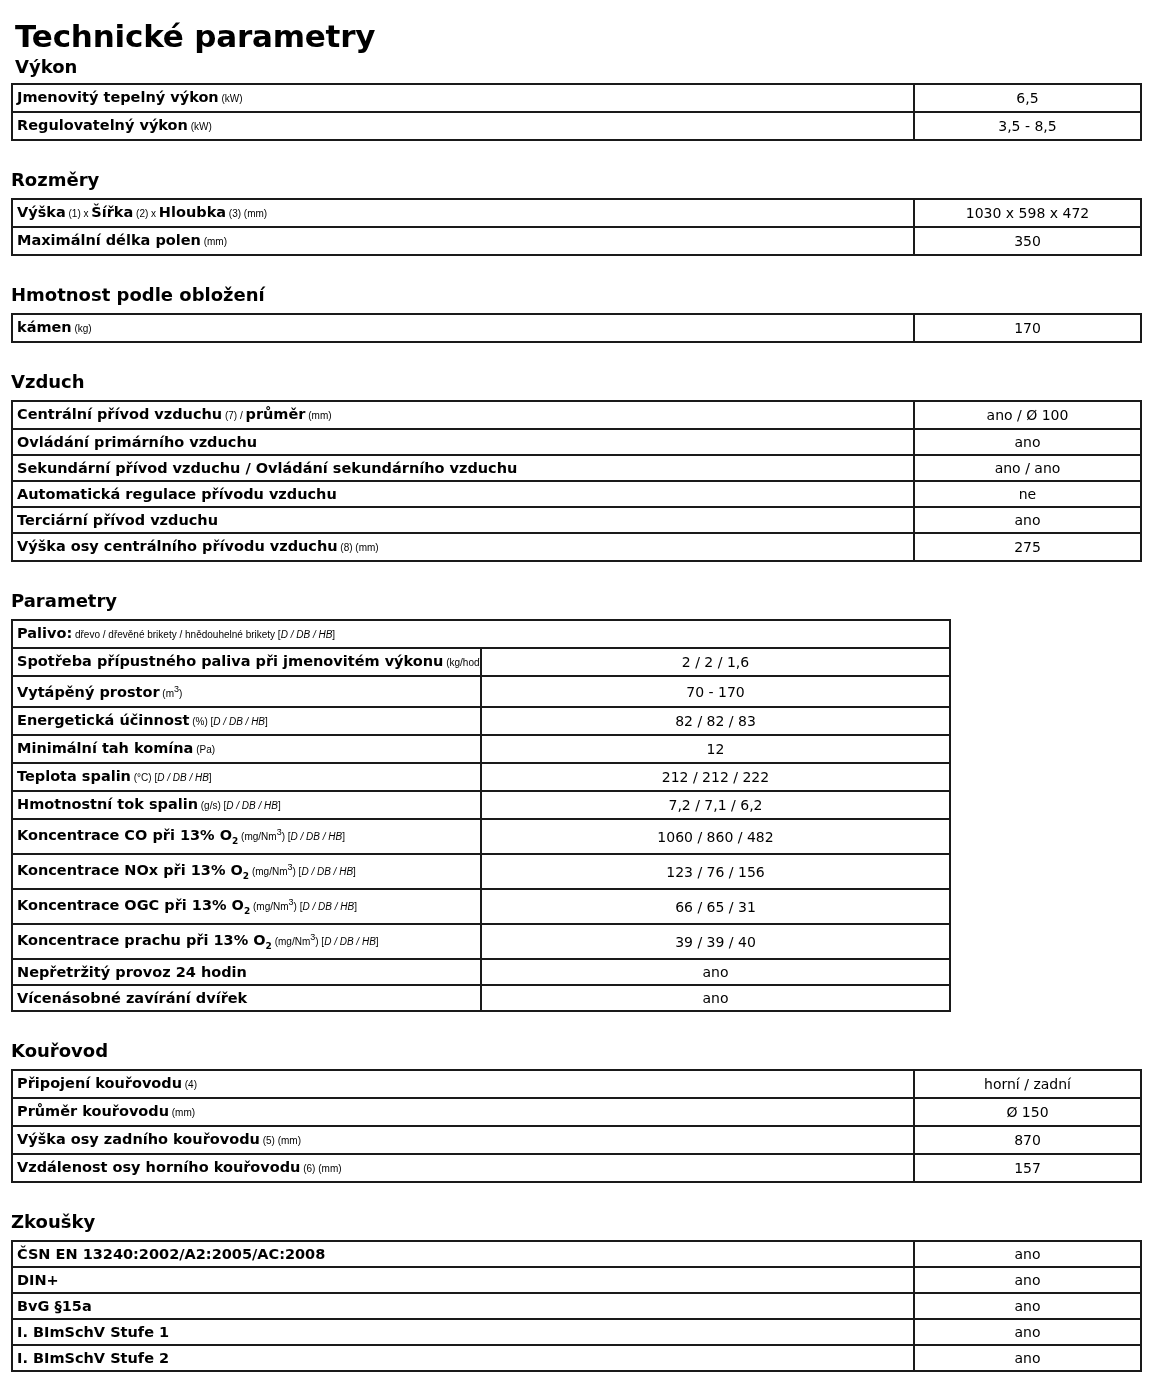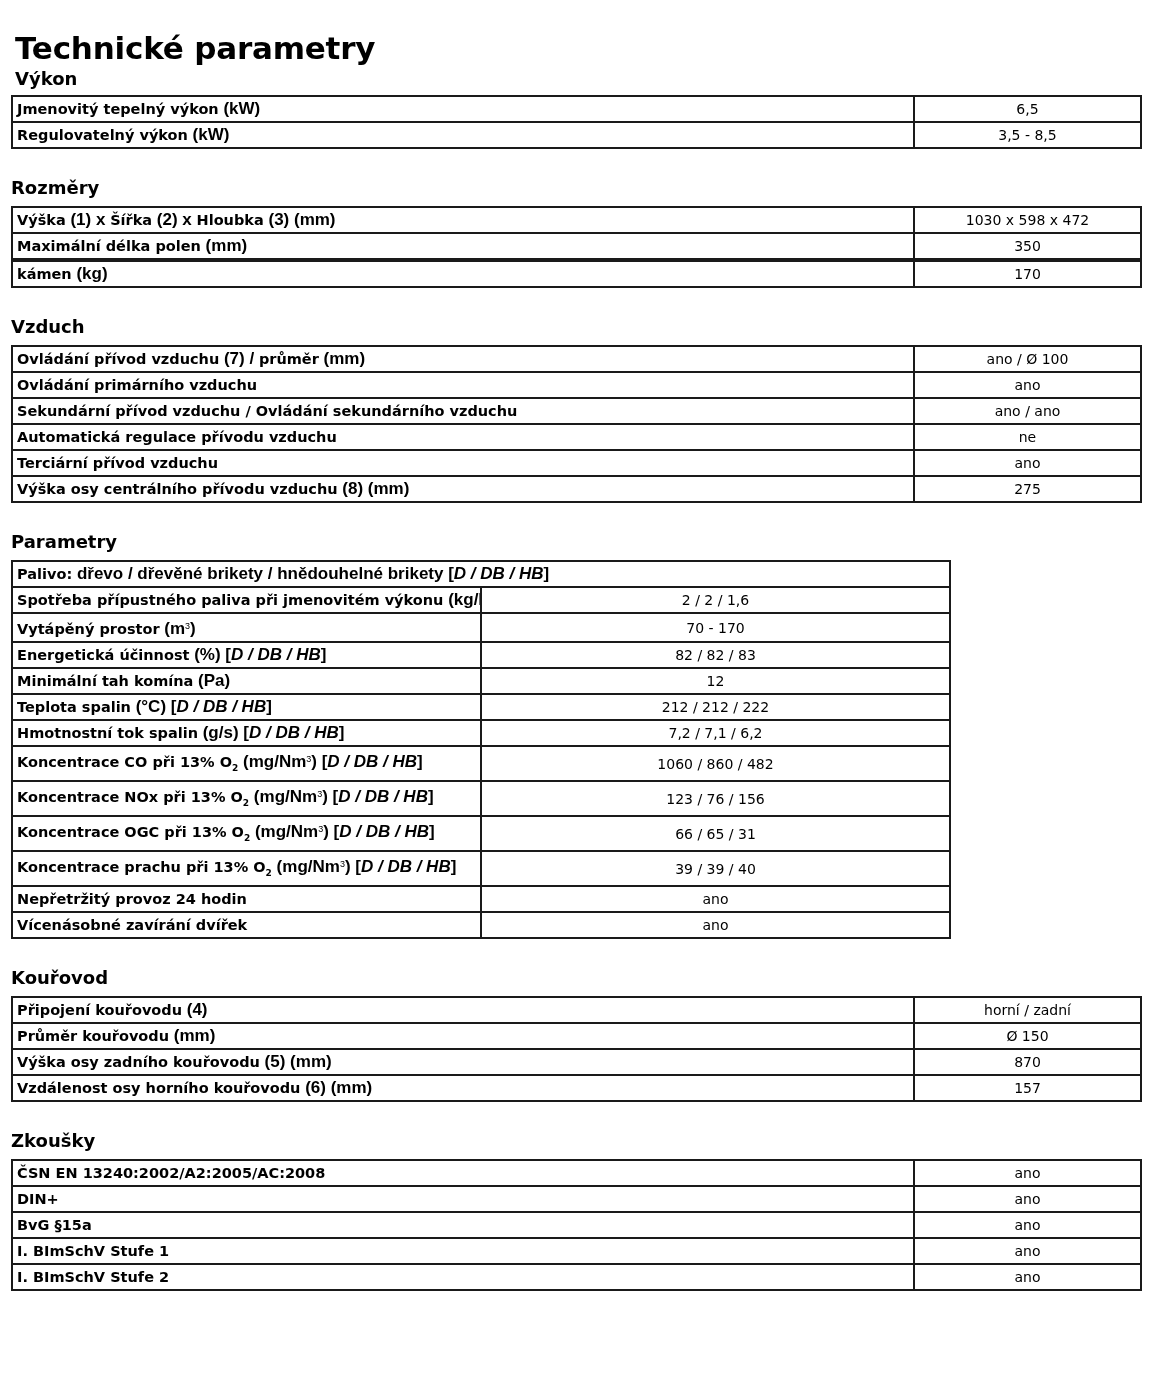--- a/index.html
+++ b/index.html
@@ -1,41 +1,41 @@
 <!DOCTYPE html>
 <html><head>
 <meta charset="utf-8">
 <style>
   html, body { margin: 0; padding: 0; background: #ffffff; }
   body {
     width: 1154px; height: 1376px; position: relative; overflow: hidden;
     font-family: "DejaVu Sans", sans-serif; color: #000;
   }
-  .page { position: absolute; left: 11px; top: 12px; width: 1126px; }
+  .page { position: absolute; left: 11px; top: 0; width: 1126px; }
   .page-title {
     font-family: "DejaVu Sans", sans-serif; font-weight: bold;
     font-size: 31px; line-height: 36px; margin: 18px 0 0 4px; letter-spacing: -0.2px;
   }
   .section-title {
     font-weight: bold; font-size: 18px; line-height: 22px; margin: 0;
   }
   .section { margin-bottom: 0; }
   .sec-first .section-title { margin: 2px 0 5px 4px; }
   .sec-rest .section-title { margin: 28px 0 7px 0; }
   table.spec {
     border-collapse: collapse; width: 940px; table-layout: fixed;
   }
   table.spec td {
     border: 2px solid #1a1a1a; height: 24px; padding: 0 4px;
     font-size: 14.5px; line-height: 24px; white-space: nowrap; overflow: hidden;
   }
   table.spec td.label { width: 892px; }
   table.spec td.value { text-align: center; width: 217px; }
   .seg-b { font-weight: bold; font-stretch: normal; }
-  .seg-n, .seg-i { font-family: "Liberation Sans", sans-serif; font-size: 17px; font-weight: bold; }
+  .seg-n, .seg-i { font-family: "Liberation Sans", sans-serif; font-size: 10px; }
   .seg-i { font-style: italic; }
   .seg-sup { font-family: "Liberation Sans", sans-serif; font-size: 9px; vertical-align: 5px; }
   .seg-sub { font-weight: bold; font-size: 9px; vertical-align: -4px; }
   table.spec td.value { font-family: "DejaVu Sans", sans-serif; font-size: 14px; }
 </style>
 </head>
 <body>
 
 <div class="page">
   <h1 class="page-title">Technické parametry</h1>
@@ -64,35 +64,36 @@
               <td class="value">1030 x 598 x 472</td>
             </tr>
             <tr>
               <td class="label"><span class="seg-b">Maximální délka polen</span><span class="seg-n"> (mm)</span></td>
               <td class="value">350</td>
             </tr>
           </tbody>
         </table>
       </div>
       <div class="section sec-rest">
+        <h2 class="section-title">Hmotnost podle obložení</h2>
         <table class="spec">
           <tbody>
             <tr>
               <td class="label"><span class="seg-b">kámen</span><span class="seg-n"> (kg)</span></td>
               <td class="value">170</td>
             </tr>
           </tbody>
         </table>
       </div>
       <div class="section sec-rest">
         <h2 class="section-title">Vzduch</h2>
         <table class="spec">
           <tbody>
             <tr>
-              <td class="label"><span class="seg-b">Ovládání přívod vzduchu</span><span class="seg-n"> (7) / </span><span class="seg-b">průměr</span><span class="seg-n"> (mm)</span></td>
+              <td class="label"><span class="seg-b">Centrální přívod vzduchu</span><span class="seg-n"> (7) / </span><span class="seg-b">průměr</span><span class="seg-n"> (mm)</span></td>
               <td class="value">ano / Ø 100</td>
             </tr>
             <tr>
               <td class="label"><span class="seg-b">Ovládání primárního vzduchu</span></td>
               <td class="value">ano</td>
             </tr>
             <tr>
               <td class="label"><span class="seg-b">Sekundární přívod vzduchu / Ovládání sekundárního vzduchu</span></td>
               <td class="value">ano / ano</td>
             </tr>

